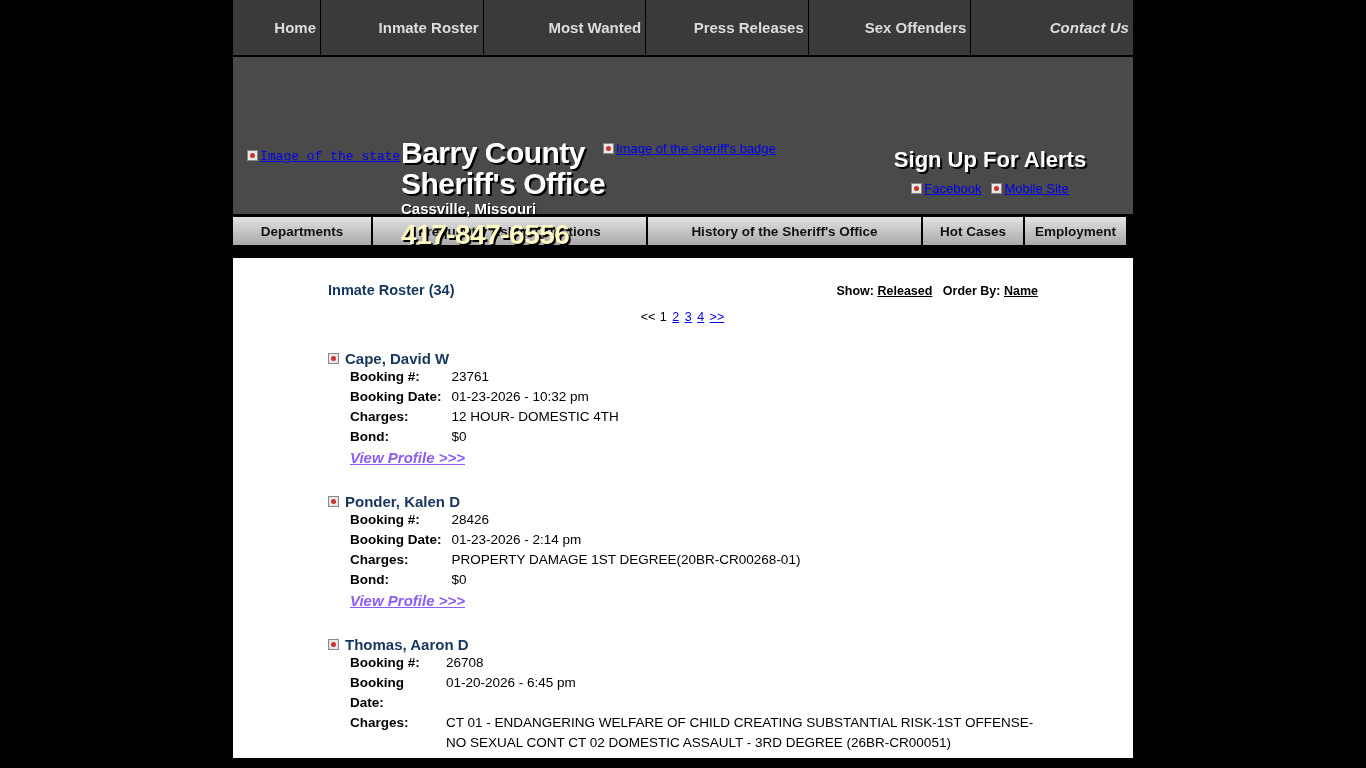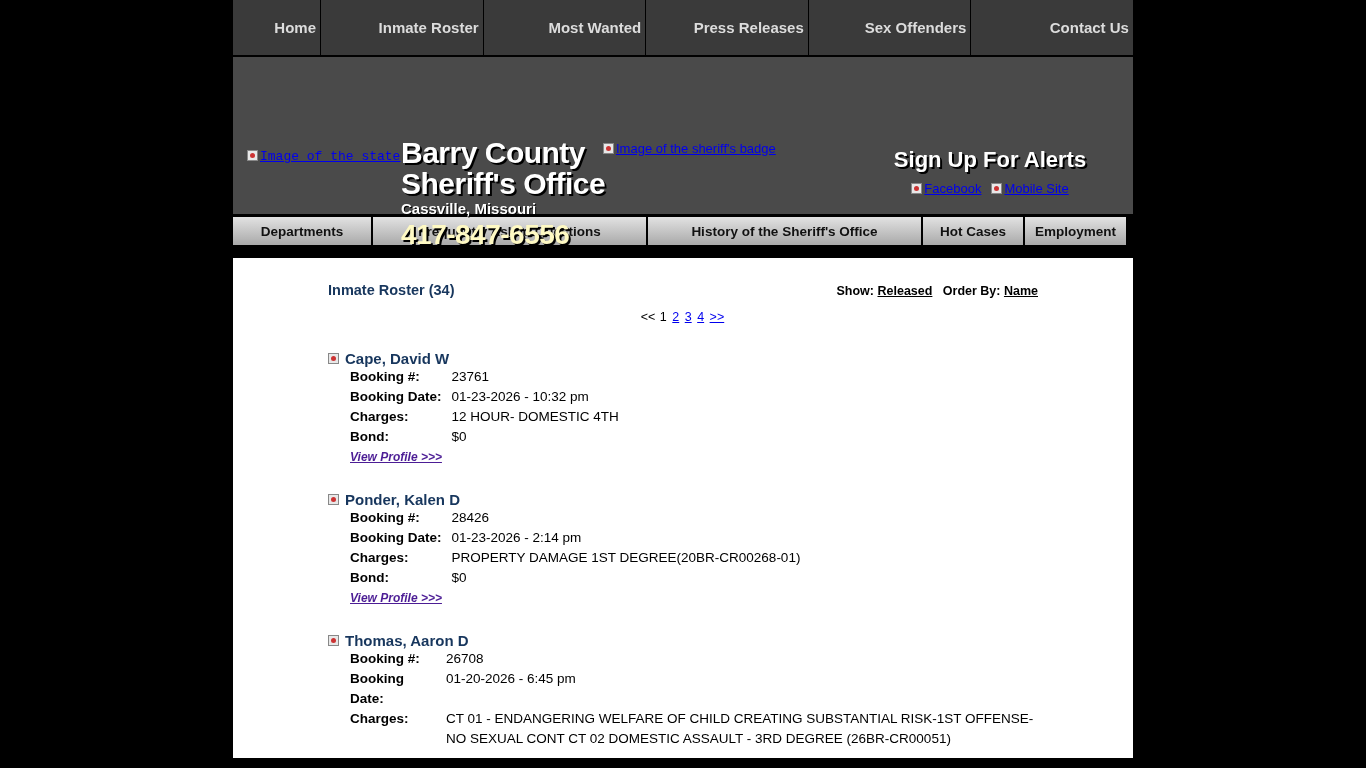--- a/index.html
+++ b/index.html
@@ -39,21 +39,21 @@
     align-items: center;
     justify-content: flex-end;
     color: #dcdcdc;
     font-size: 15px;
     font-weight: bold;
     border-right: 1px solid #000;
     cursor: pointer;
     text-align: center;
     padding: 0 4px;
   }
-  .topnav .item:last-child { border-right: none; }
+  .topnav .item:last-child { border-right: none; font-style: italic; }
   .topnav .item:first-child { flex: 0 0 88px; }
   
   .headerband {
     position: relative;
     width: 900px;
     height: 160px;
     background: #4a4a4a;
     border-bottom: 3px solid #000;
   }
   .brokenimg {
@@ -236,25 +236,25 @@
     border-collapse: collapse;
     font-size: 13.5px;
     color: #000;
   }
   table.fields td { padding: 0; vertical-align: top; line-height: 20px; }
   table.fields td.k { font-weight: bold; white-space: nowrap; padding-right: 10px; }
   table.fields td.k.wrap { white-space: normal; width: 96px; }
   .viewprofile {
     margin-left: 22px;
     margin-top: 2px;
-    font-size: 12px;
+    font-size: 15px;
     font-weight: bold;
     font-style: italic;
     text-decoration: underline;
-    color: #4c1d95;
+    color: #8b5cf6;
     cursor: pointer;
     display: inline-block;
   }
 </style>
 </head>
 <body>
 
 <div id="page">
   <div class="site">
 

